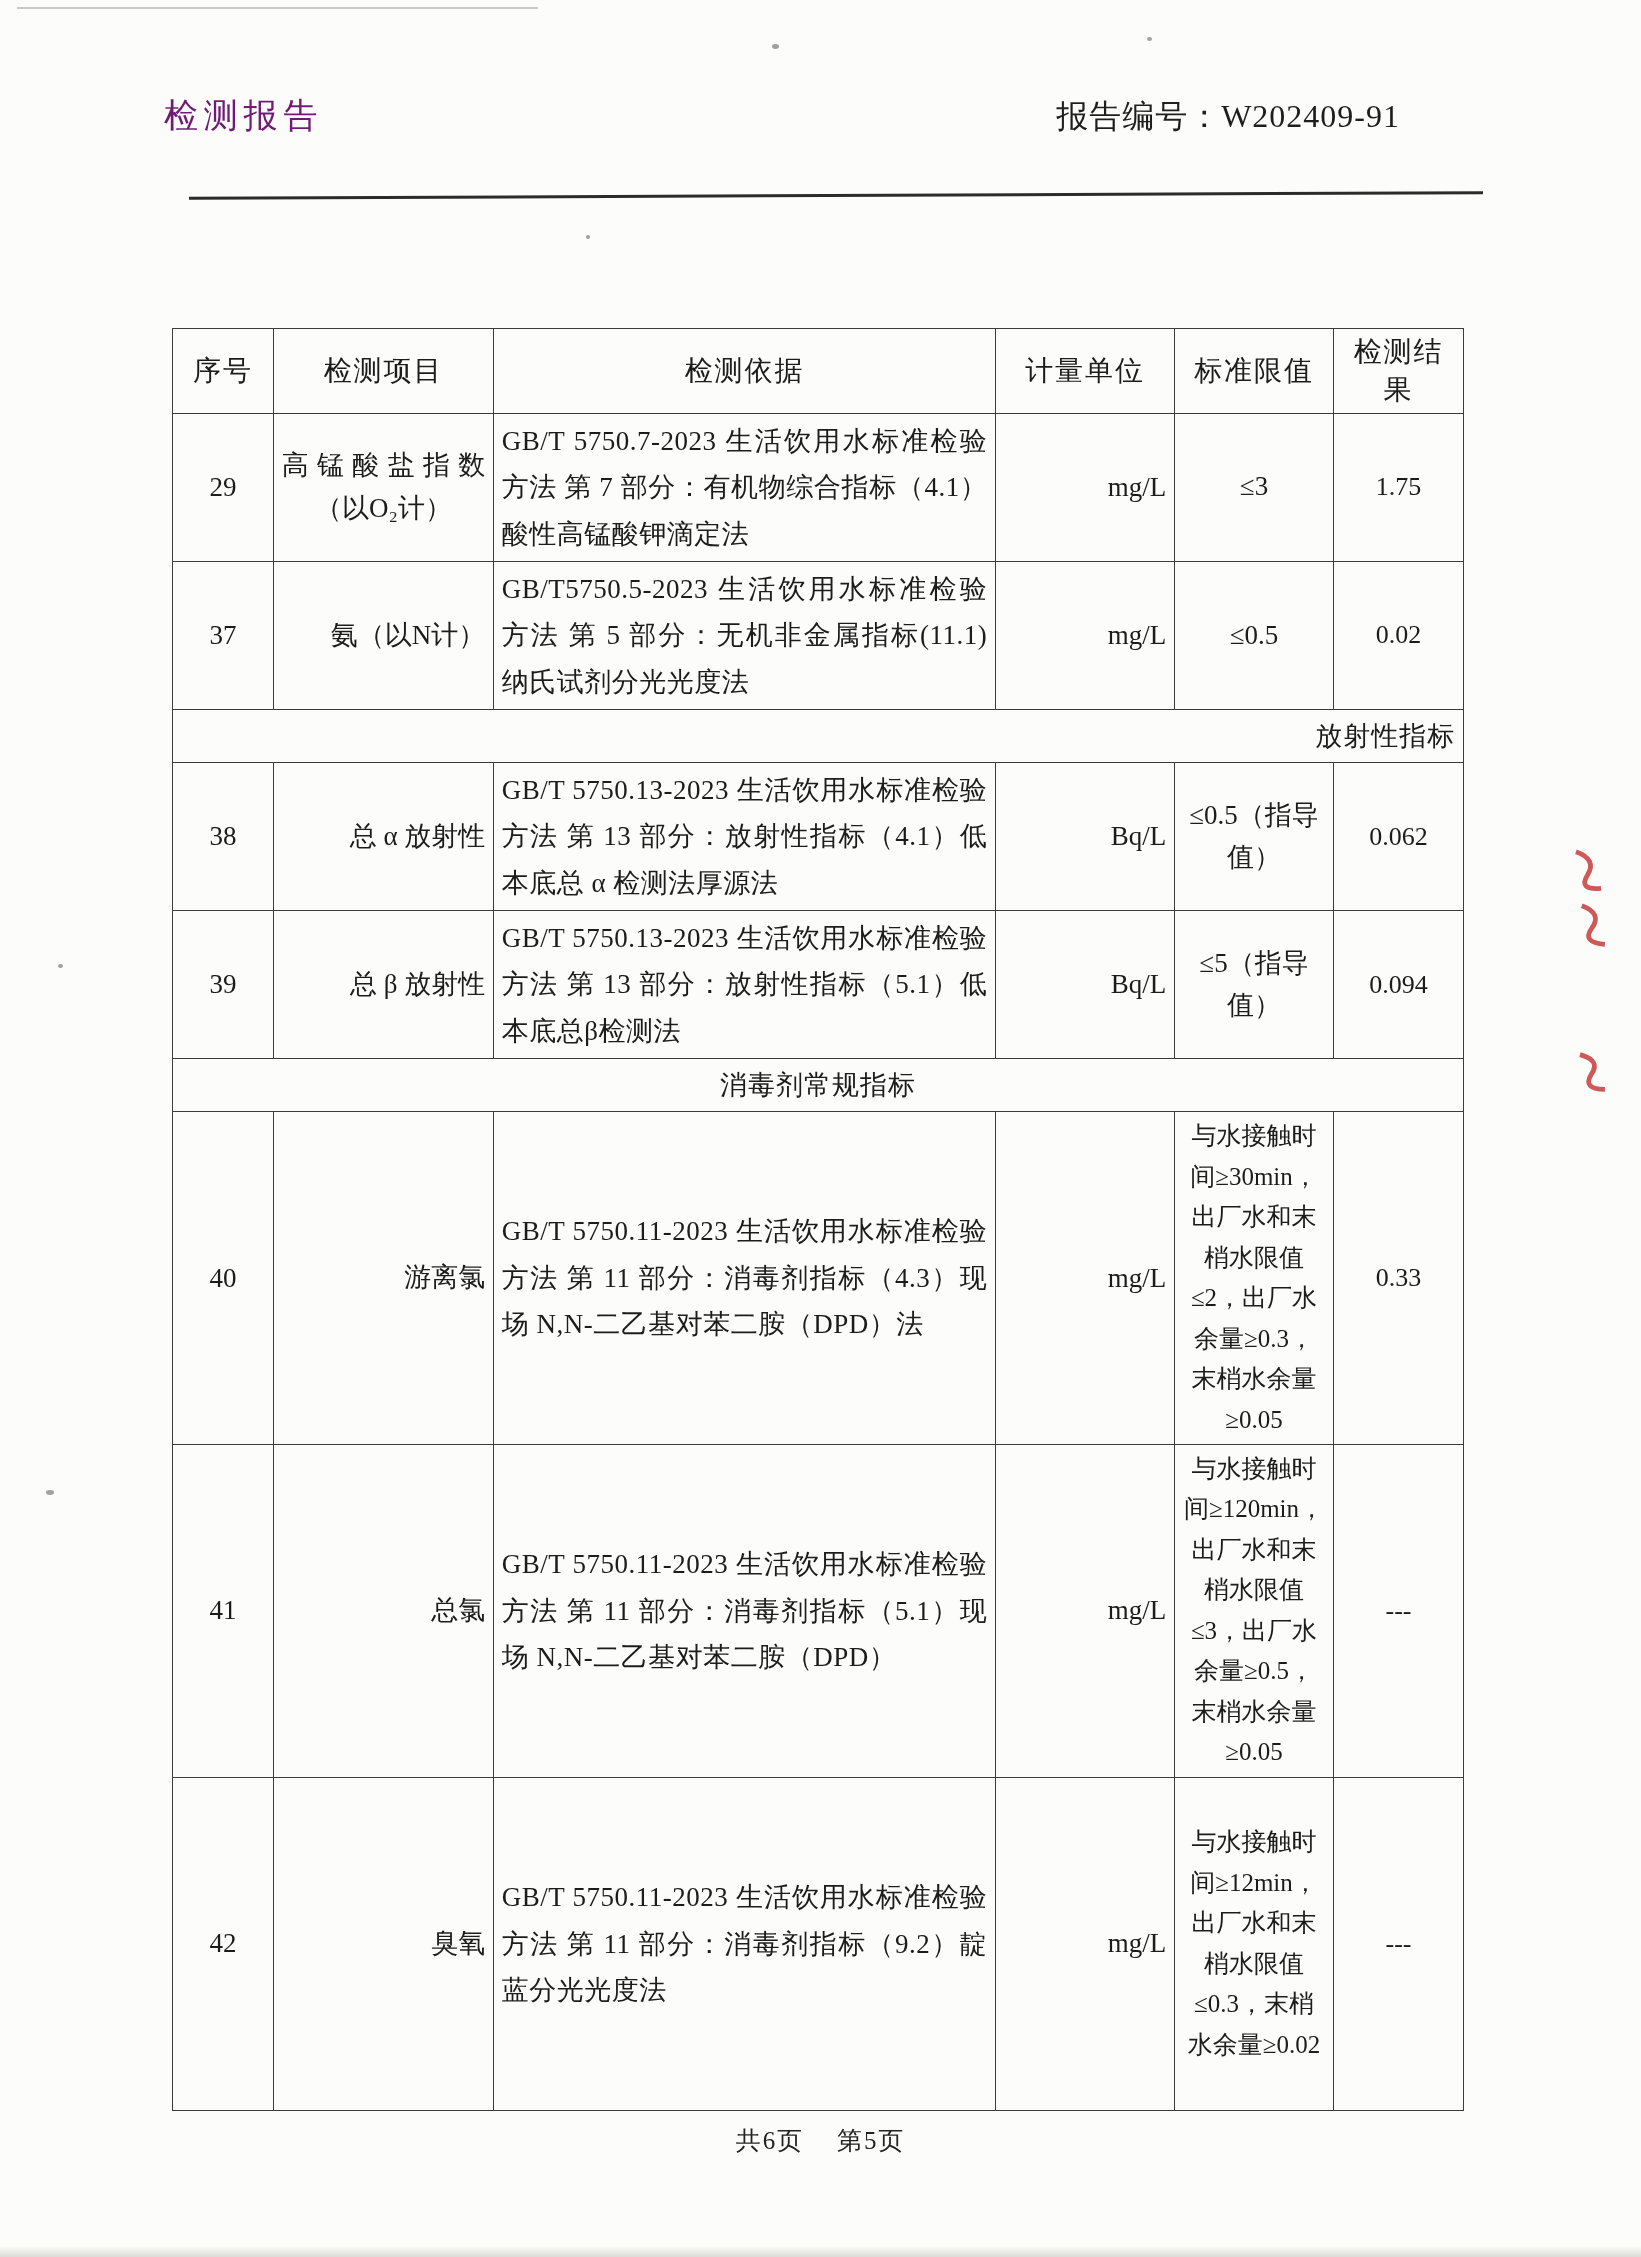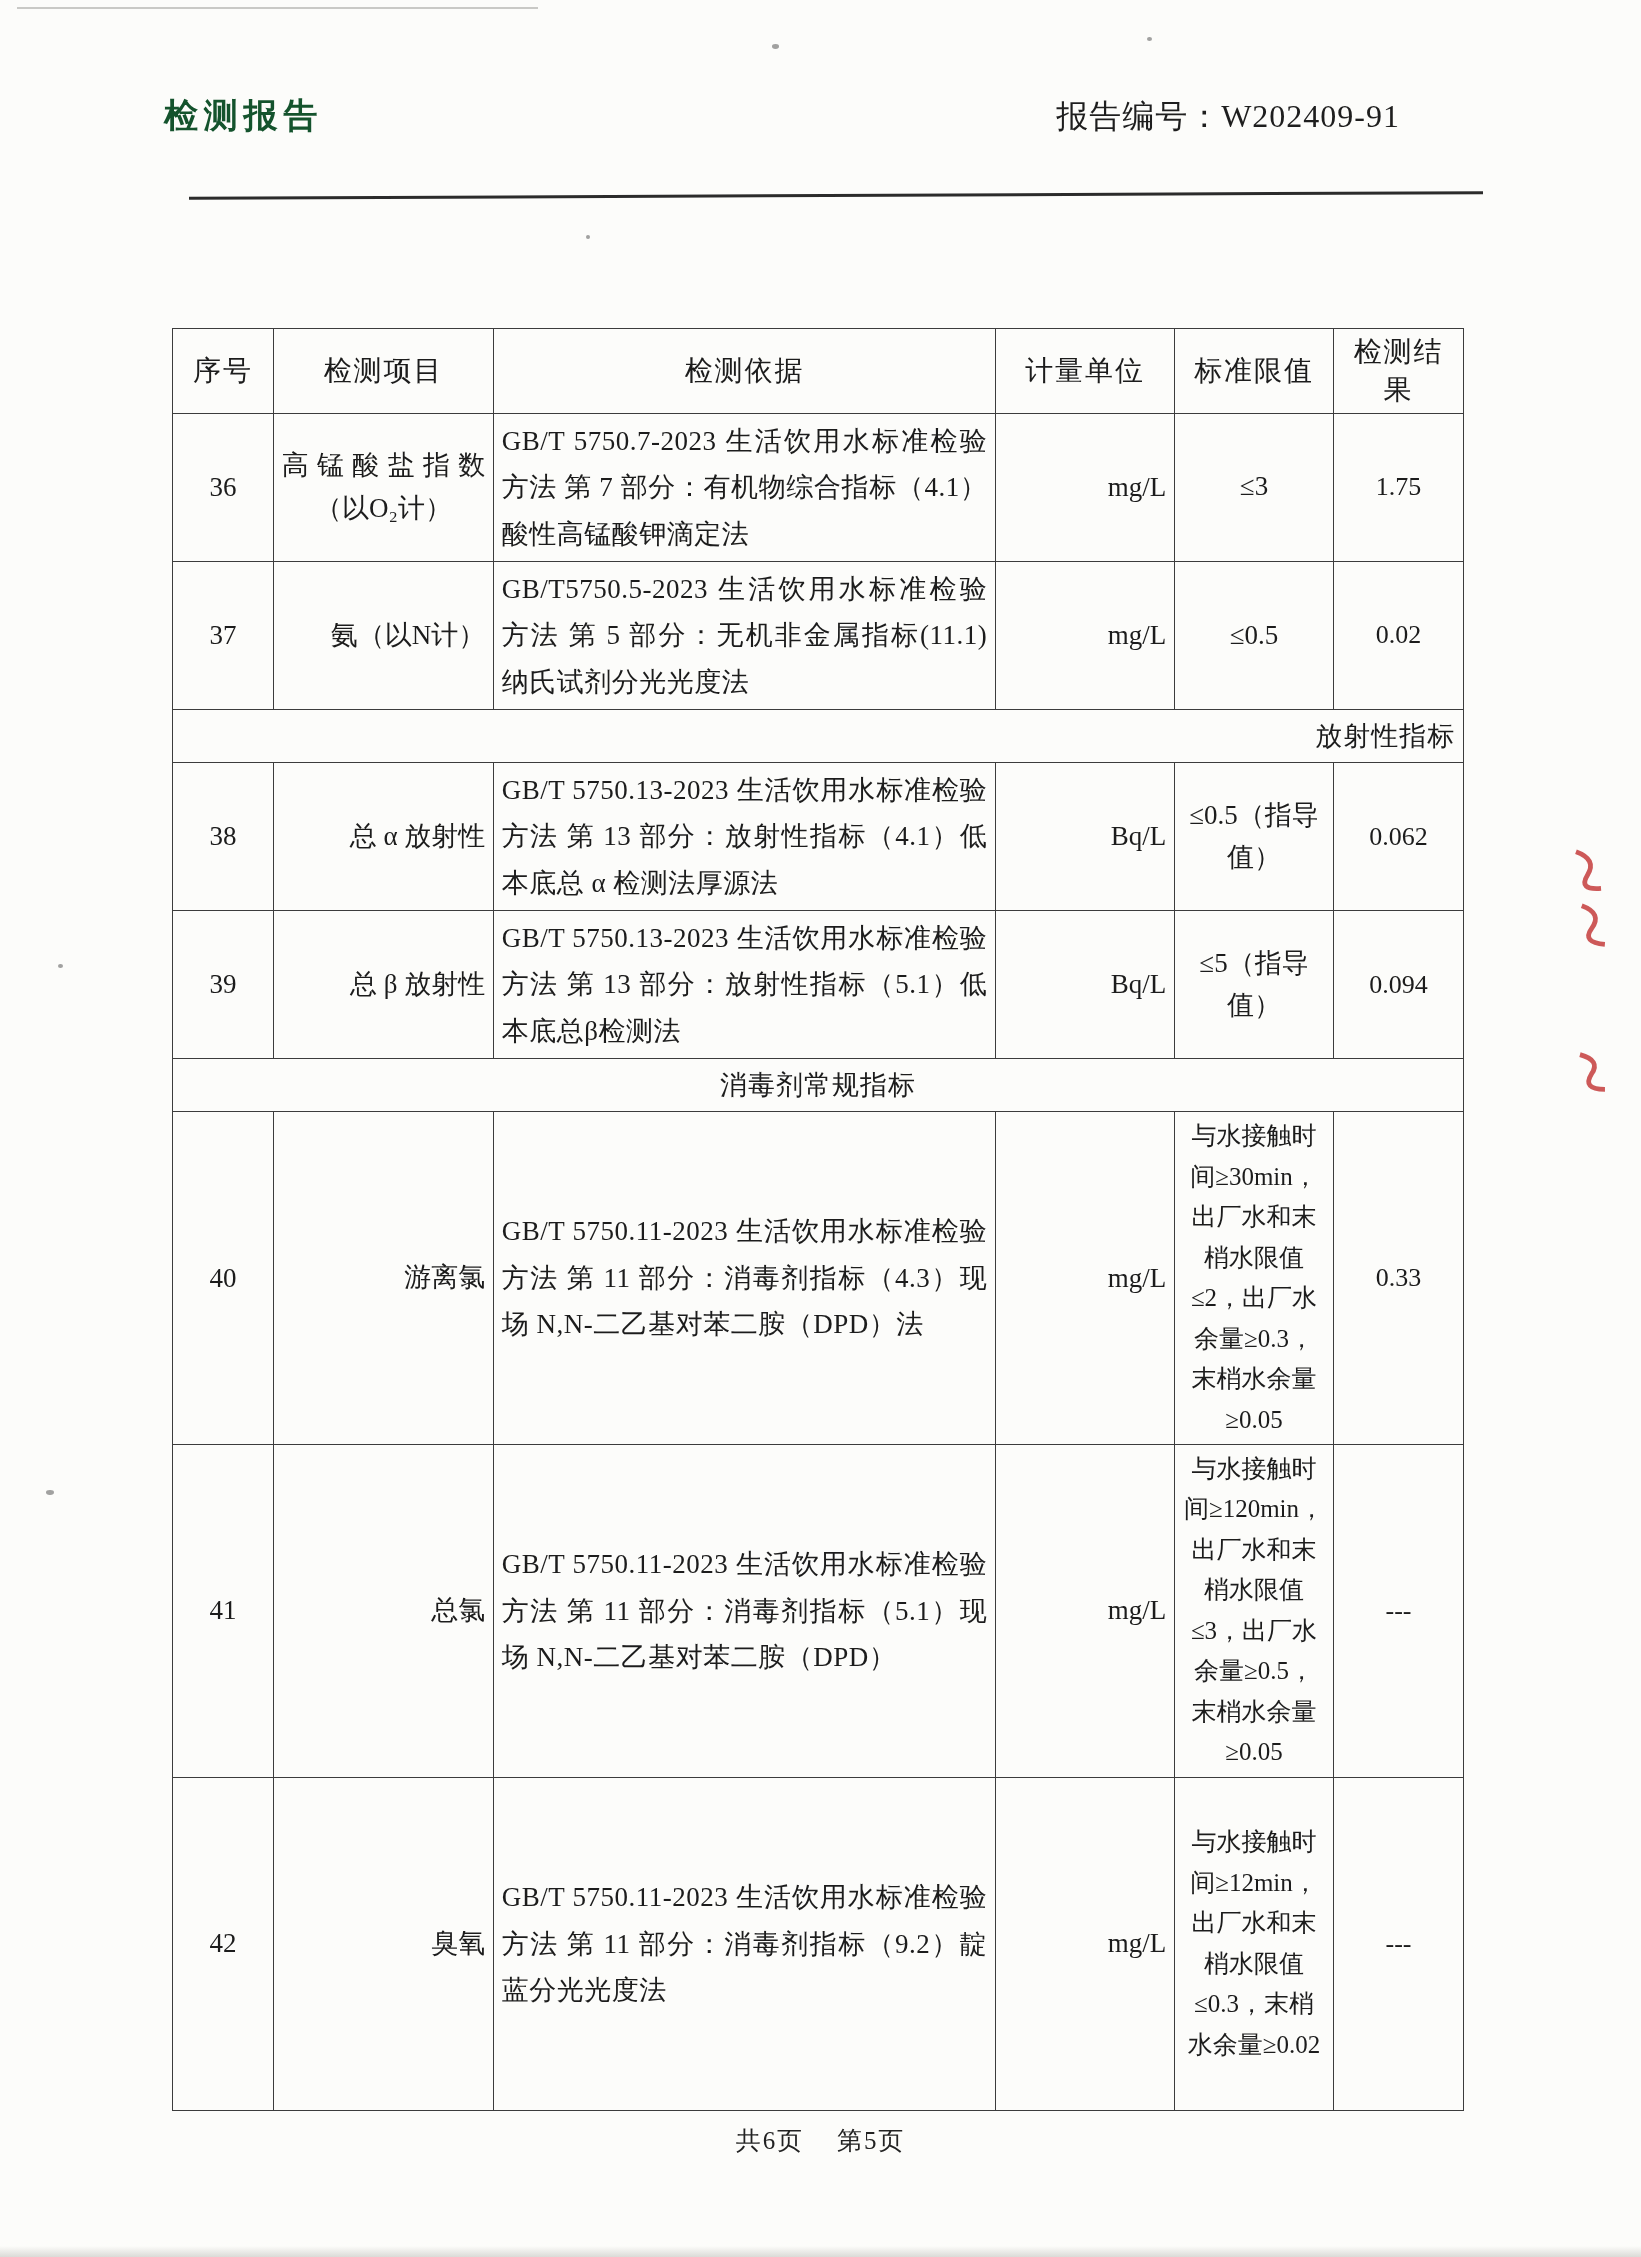--- a/index.html
+++ b/index.html
@@ -10,21 +10,21 @@
     overflow:hidden;
     font-family:"Liberation Serif","DejaVu Serif",serif;
     color:#1c1c1c;
   }
   
   .header-row{
     position:absolute;left:164px;top:93px;width:1236px;
     display:flex;justify-content:space-between;align-items:flex-end;
   }
   .doc-title{
-    font-size:34px;font-weight:bold;letter-spacing:5.8px;color:#14532d;
+    font-size:34px;font-weight:normal;letter-spacing:5.8px;color:#701a75;
   }
   .report-no{
     font-size:32px;color:#1e1e1e;letter-spacing:1px;
   }
   .header-rule{
     position:absolute;left:189px;top:194px;width:1294px;height:2.9px;
     background:#2b2b2b;transform:rotate(-0.25deg);
   }
   .info-row{
     position:absolute;left:164px;top:243px;width:1265px;
@@ -106,21 +106,21 @@
         <tr class="h-head">
       <th class="col-head">序号</th>
       <th class="col-head">检测项目</th>
       <th class="col-head">检测依据</th>
       <th class="col-head">计量单位</th>
       <th class="col-head">标准限值</th>
       <th class="col-head">检测结果</th>
     </tr>
 
     <tr class="h-36">
-      <td class="no-cell">36</td>
+      <td class="no-cell">29</td>
       <td class="item-cell item-justify">高锰酸盐指数（以O₂计）</td>
       <td class="basis-cell">GB/T 5750.7-2023 生活饮用水标准检验方法 第 7 部分：有机物综合指标（4.1）酸性高锰酸钾滴定法</td>
       <td class="unit-cell">mg/L</td>
       <td class="limit-cell">≤3</td>
       <td class="result-cell">1.75</td>
     </tr>
 
     <tr class="h-37">
       <td class="no-cell">37</td>
       <td class="item-cell">氨（以N计）</td>

